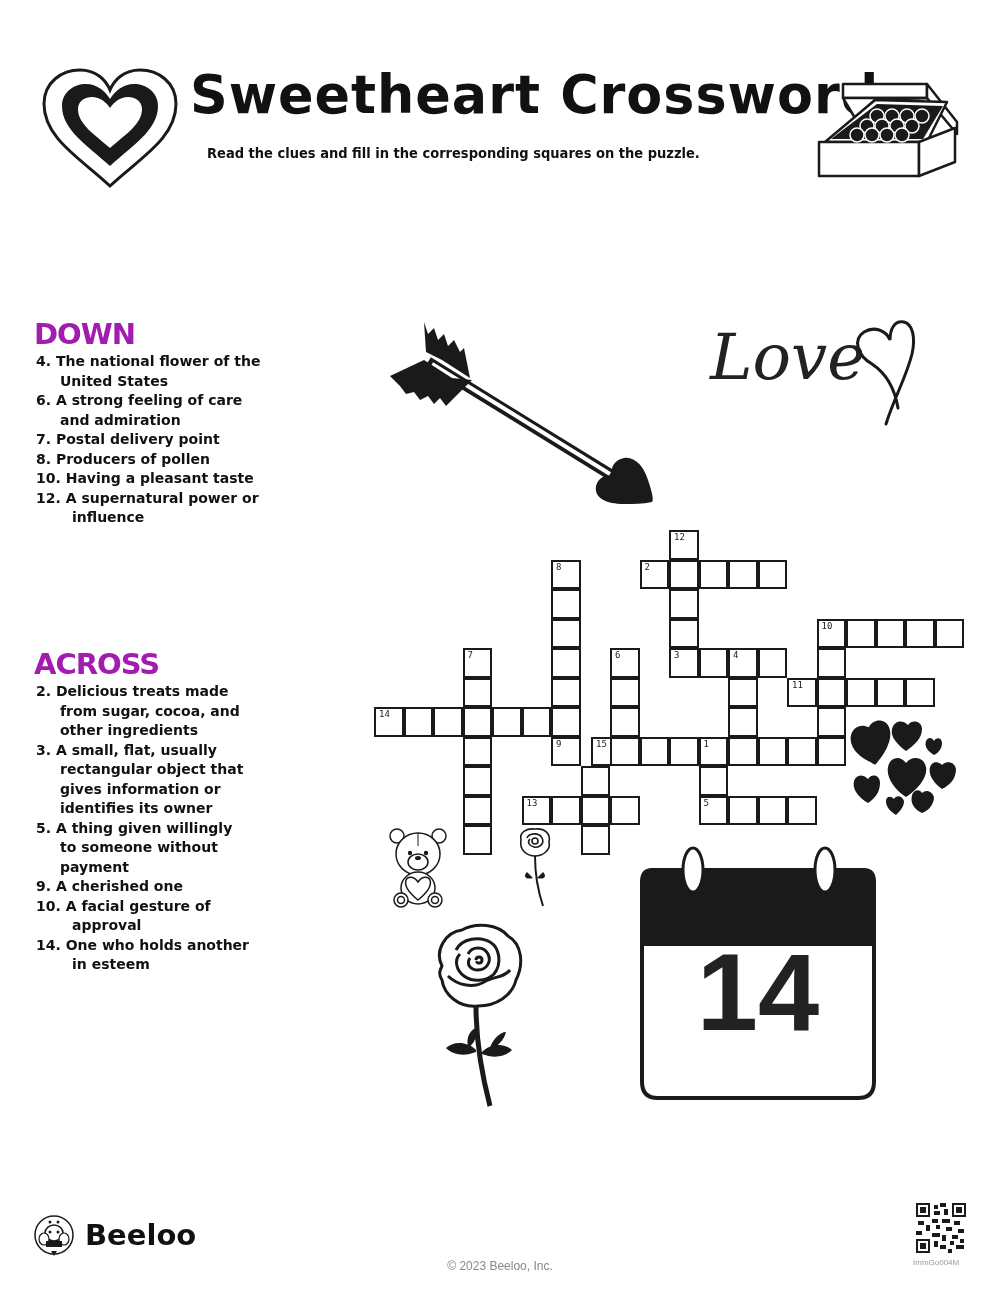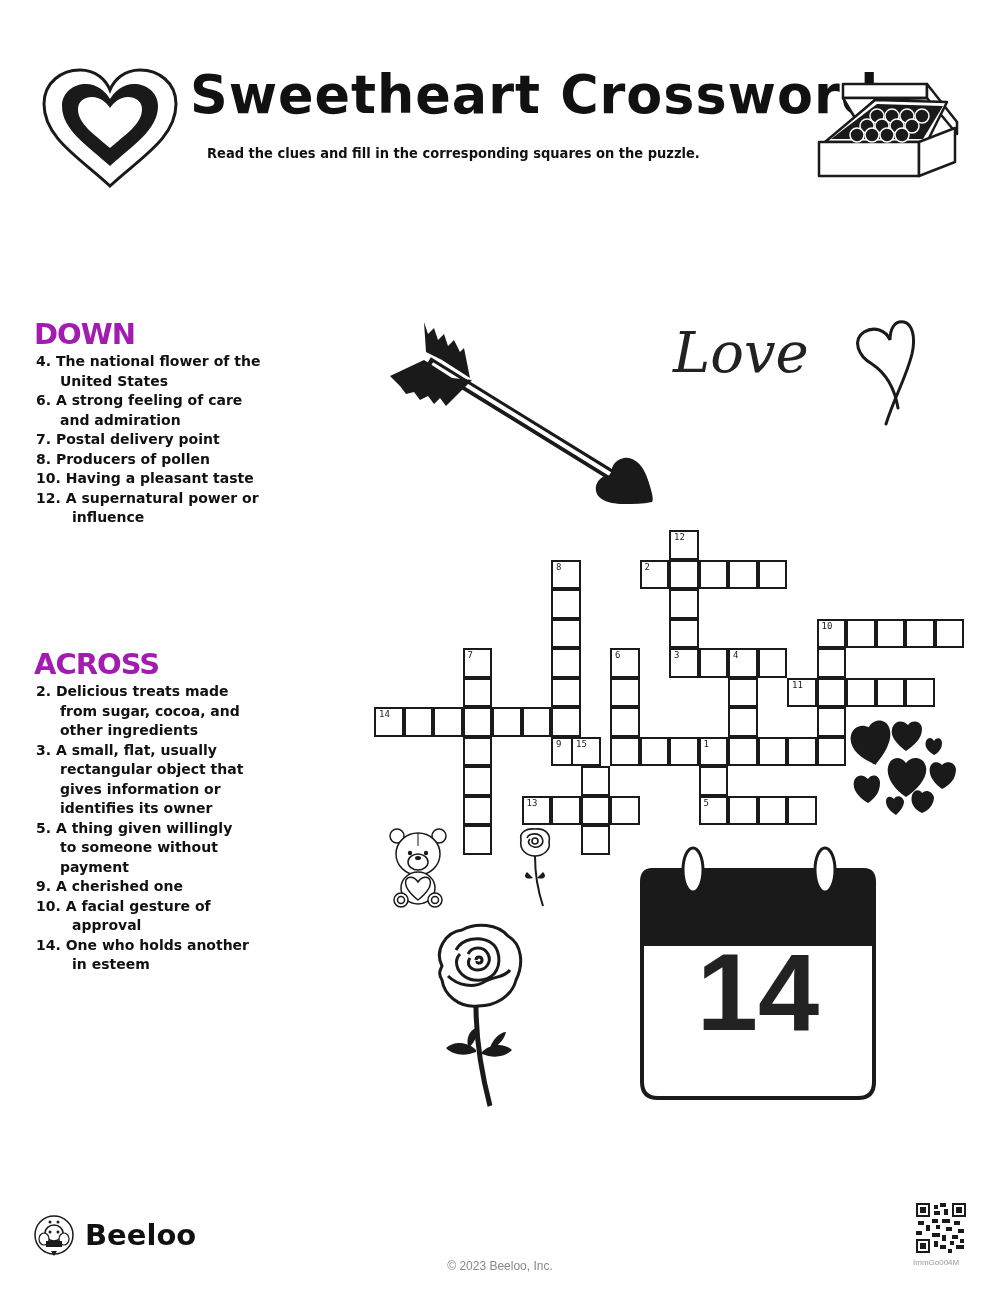--- a/index.html
+++ b/index.html
@@ -11,21 +11,21 @@
   .clues { font-family:"DejaVu Sans", sans-serif; font-weight:bold; font-size:14px; line-height:19.5px; color:#111; margin:0; padding:0; list-style:none; }
   .clues li { position:relative; padding-left:0; }
   .clue-num { display:inline; }
   .clue-text { display:inline; }
   .cell { position:absolute; width:29.5px; height:29.5px; box-sizing:border-box; border:2px solid #1a1a1a; background:#fff; }
   .cell-num { position:absolute; left:3px; top:1px; font-family:"DejaVu Sans Mono", monospace; font-size:9px; color:#222; line-height:1; }
   .footer-brand { left:85px; top:1218px; font-family:"DejaVu Sans", sans-serif; font-weight:bold; font-size:29px; color:#111; }
   .copyright { left:0; width:1000px; text-align:center; top:1259px; font-family:"Liberation Sans", sans-serif; font-size:12px; color:#888; }
   .qr-code { left:916px; top:1203px; width:50px; height:50px; }
   .qr-label { left:913px; top:1258px; font-family:"Liberation Sans", sans-serif; font-size:8px; color:#999; }
-  .love-text { left:673px; top:325px; font-family:"DejaVu Serif", serif; font-style:italic; font-size:56px; color:#222; line-height:1; }
+  .love-text { left:710px; top:325px; font-family:"DejaVu Serif", serif; font-style:italic; font-size:64px; color:#222; line-height:1; }
   .cal-num { position:absolute; left:0; width:240px; text-align:center; top:95px; font-family:"Liberation Sans", sans-serif; font-weight:bold; font-size:110px; color:#222; line-height:1; }
 </style>
 </head>
 <body>
 
 <svg class="abs" style="left:40px;top:68px" width="140" height="124" viewBox="0 0 140 124">
   <path d="M70 118 C40 90 4 70 4 36 C4 14 22 2 40 2 C56 2 66 12 70 22 C74 12 84 2 100 2 C118 2 136 14 136 36 C136 70 100 90 70 118 Z" fill="#fff" stroke="#1a1a1a" stroke-width="3"></path>
   <path d="M70 98 C48 78 22 62 22 38 C22 24 34 16 46 16 C57 16 65 23 70 31 C75 23 83 16 94 16 C106 16 118 24 118 38 C118 62 92 78 70 98 Z" fill="#1a1a1a"></path>
   <path d="M70 80 C54 66 38 56 38 41 C38 33 45 29 52 29 C60 29 66 34 70 40 C74 34 80 29 88 29 C95 29 102 33 102 41 C102 56 86 66 70 80 Z" fill="#fff"></path>
 </svg>
@@ -153,21 +153,21 @@
     <div class="cell" style="left: 492px; top: 707px; pointer-events: auto;"></div>
     <div class="cell" style="left: 521.5px; top: 707px; pointer-events: auto;"></div>
     <div class="cell" style="left: 551px; top: 707px; pointer-events: auto;"></div>
     <div class="cell" style="left: 610px; top: 707px; pointer-events: auto;"></div>
     <div class="cell" style="left: 728px; top: 707px; pointer-events: auto;"></div>
     <div class="cell" style="left: 816.5px; top: 707px; pointer-events: auto;"></div>
     <div class="cell" style="left: 462.5px; top: 736.5px; pointer-events: auto;"></div>
     <div class="cell" style="left: 551px; top: 736.5px; pointer-events: auto;">
       <span class="cell-num">9</span>
     </div>
-    <div class="cell" style="left: 571px; top: 736.5px; pointer-events: auto;">
+    <div class="cell" style="left: 591px; top: 736.5px; pointer-events: auto;">
       <span class="cell-num">15</span>
     </div>
     <div class="cell" style="left: 610px; top: 736.5px; pointer-events: auto;"></div>
     <div class="cell" style="left: 639.5px; top: 736.5px; pointer-events: auto;"></div>
     <div class="cell" style="left: 669px; top: 736.5px; pointer-events: auto;"></div>
     <div class="cell" style="left: 698.5px; top: 736.5px; pointer-events: auto;">
       <span class="cell-num">1</span>
     </div>
     <div class="cell" style="left: 728px; top: 736.5px; pointer-events: auto;"></div>
     <div class="cell" style="left: 757.5px; top: 736.5px; pointer-events: auto;"></div>

